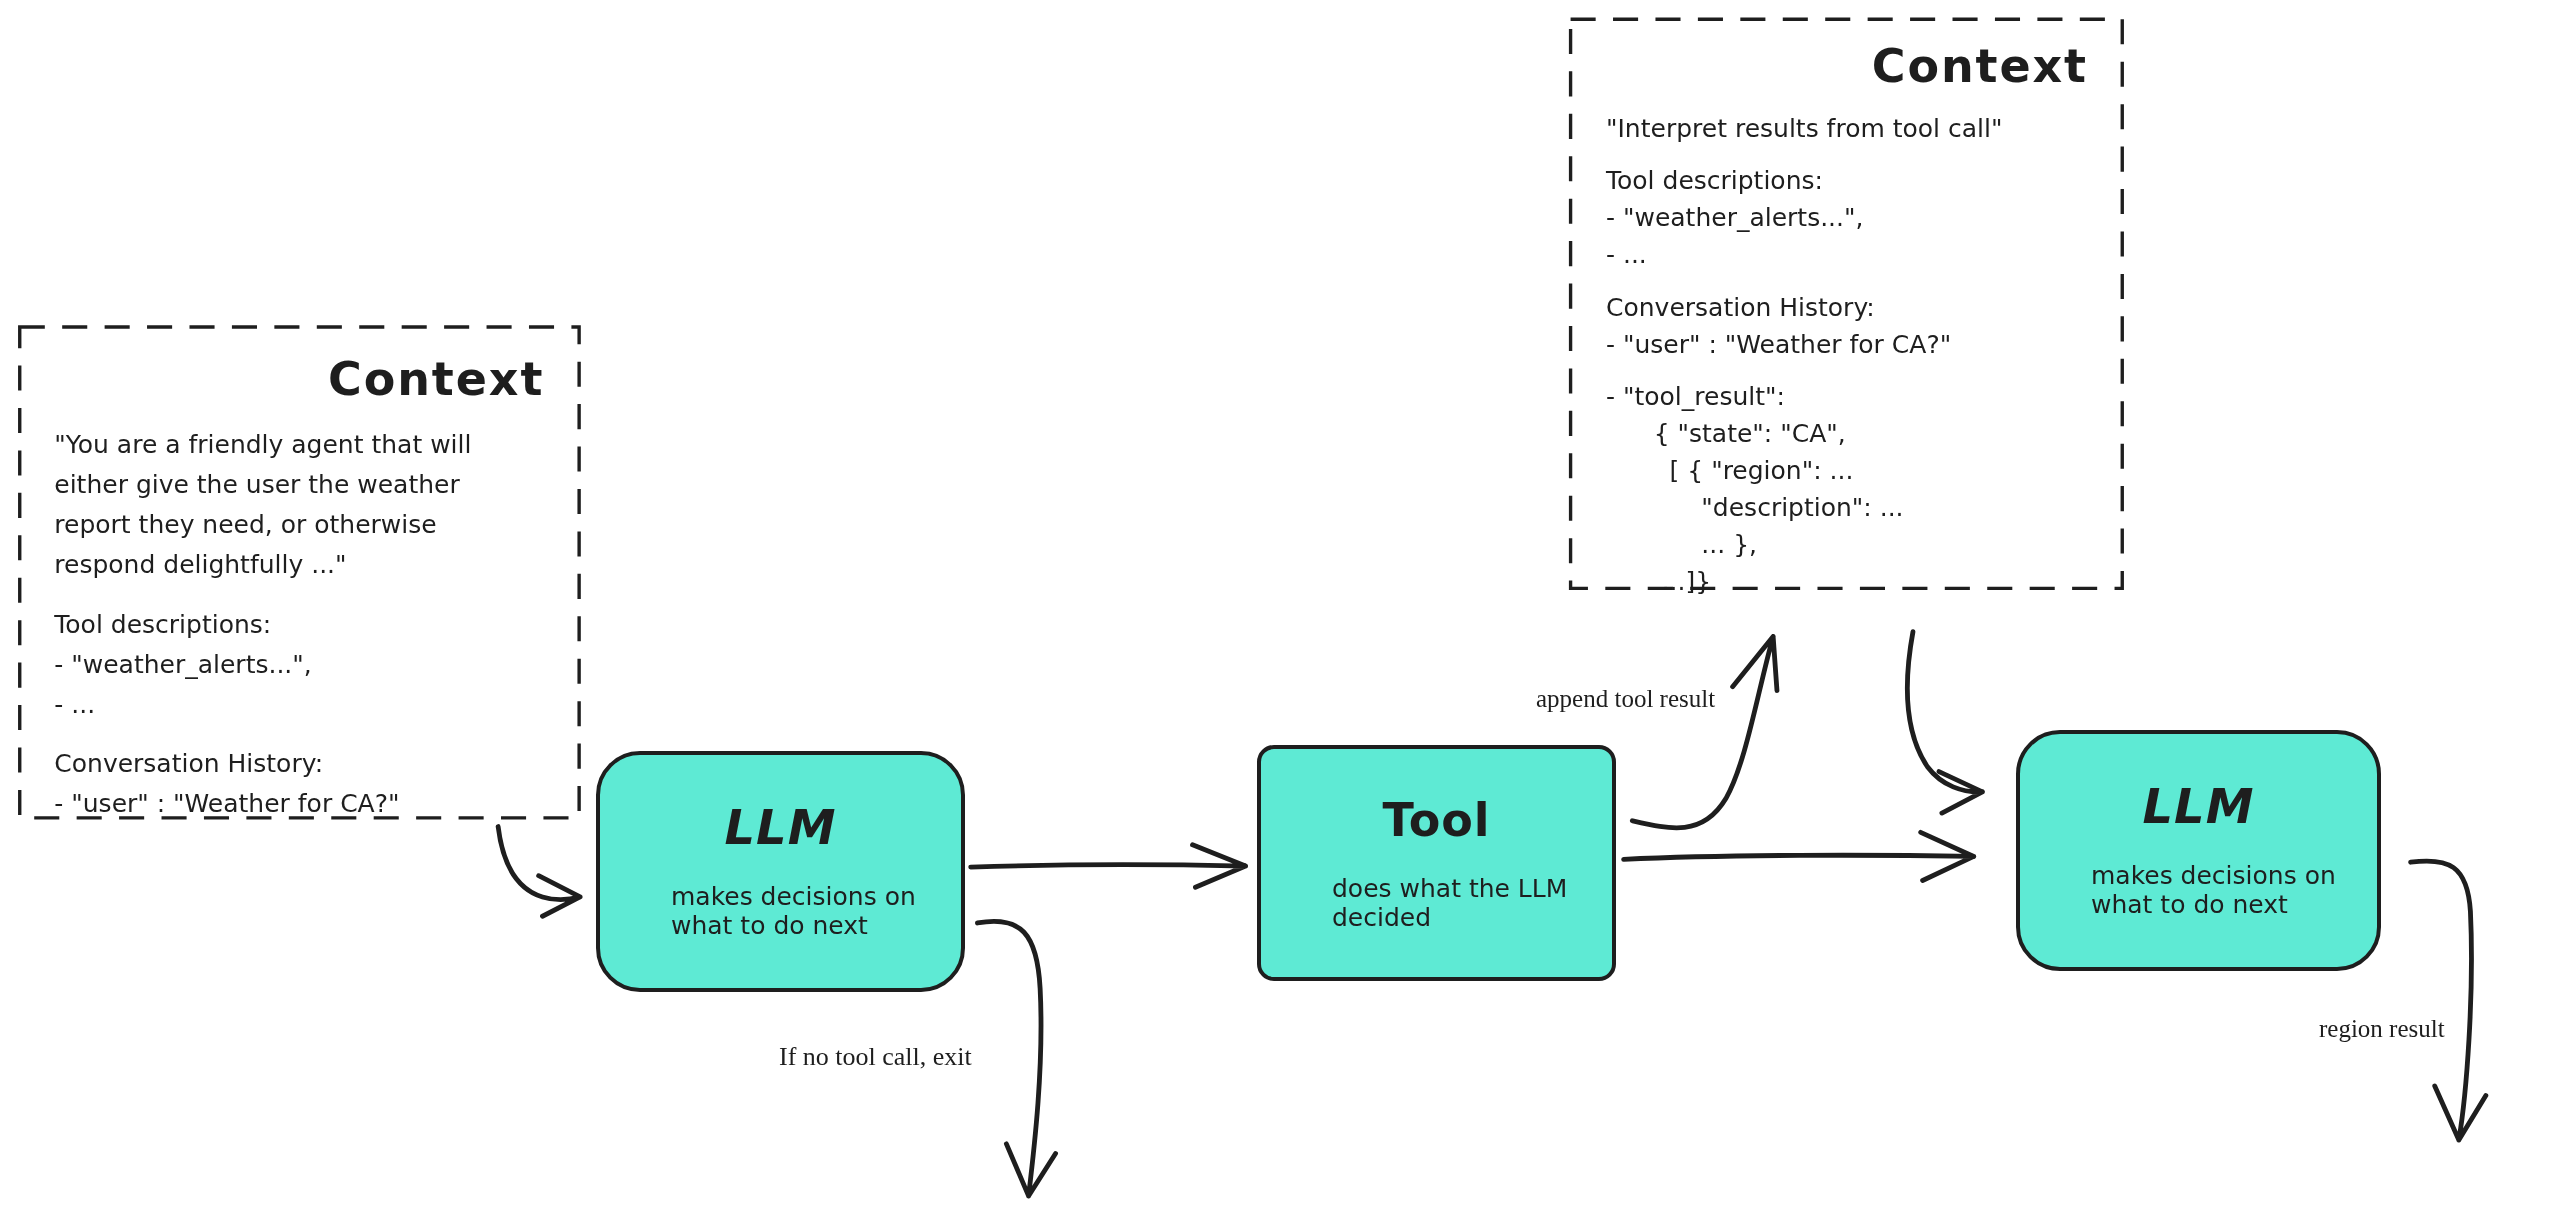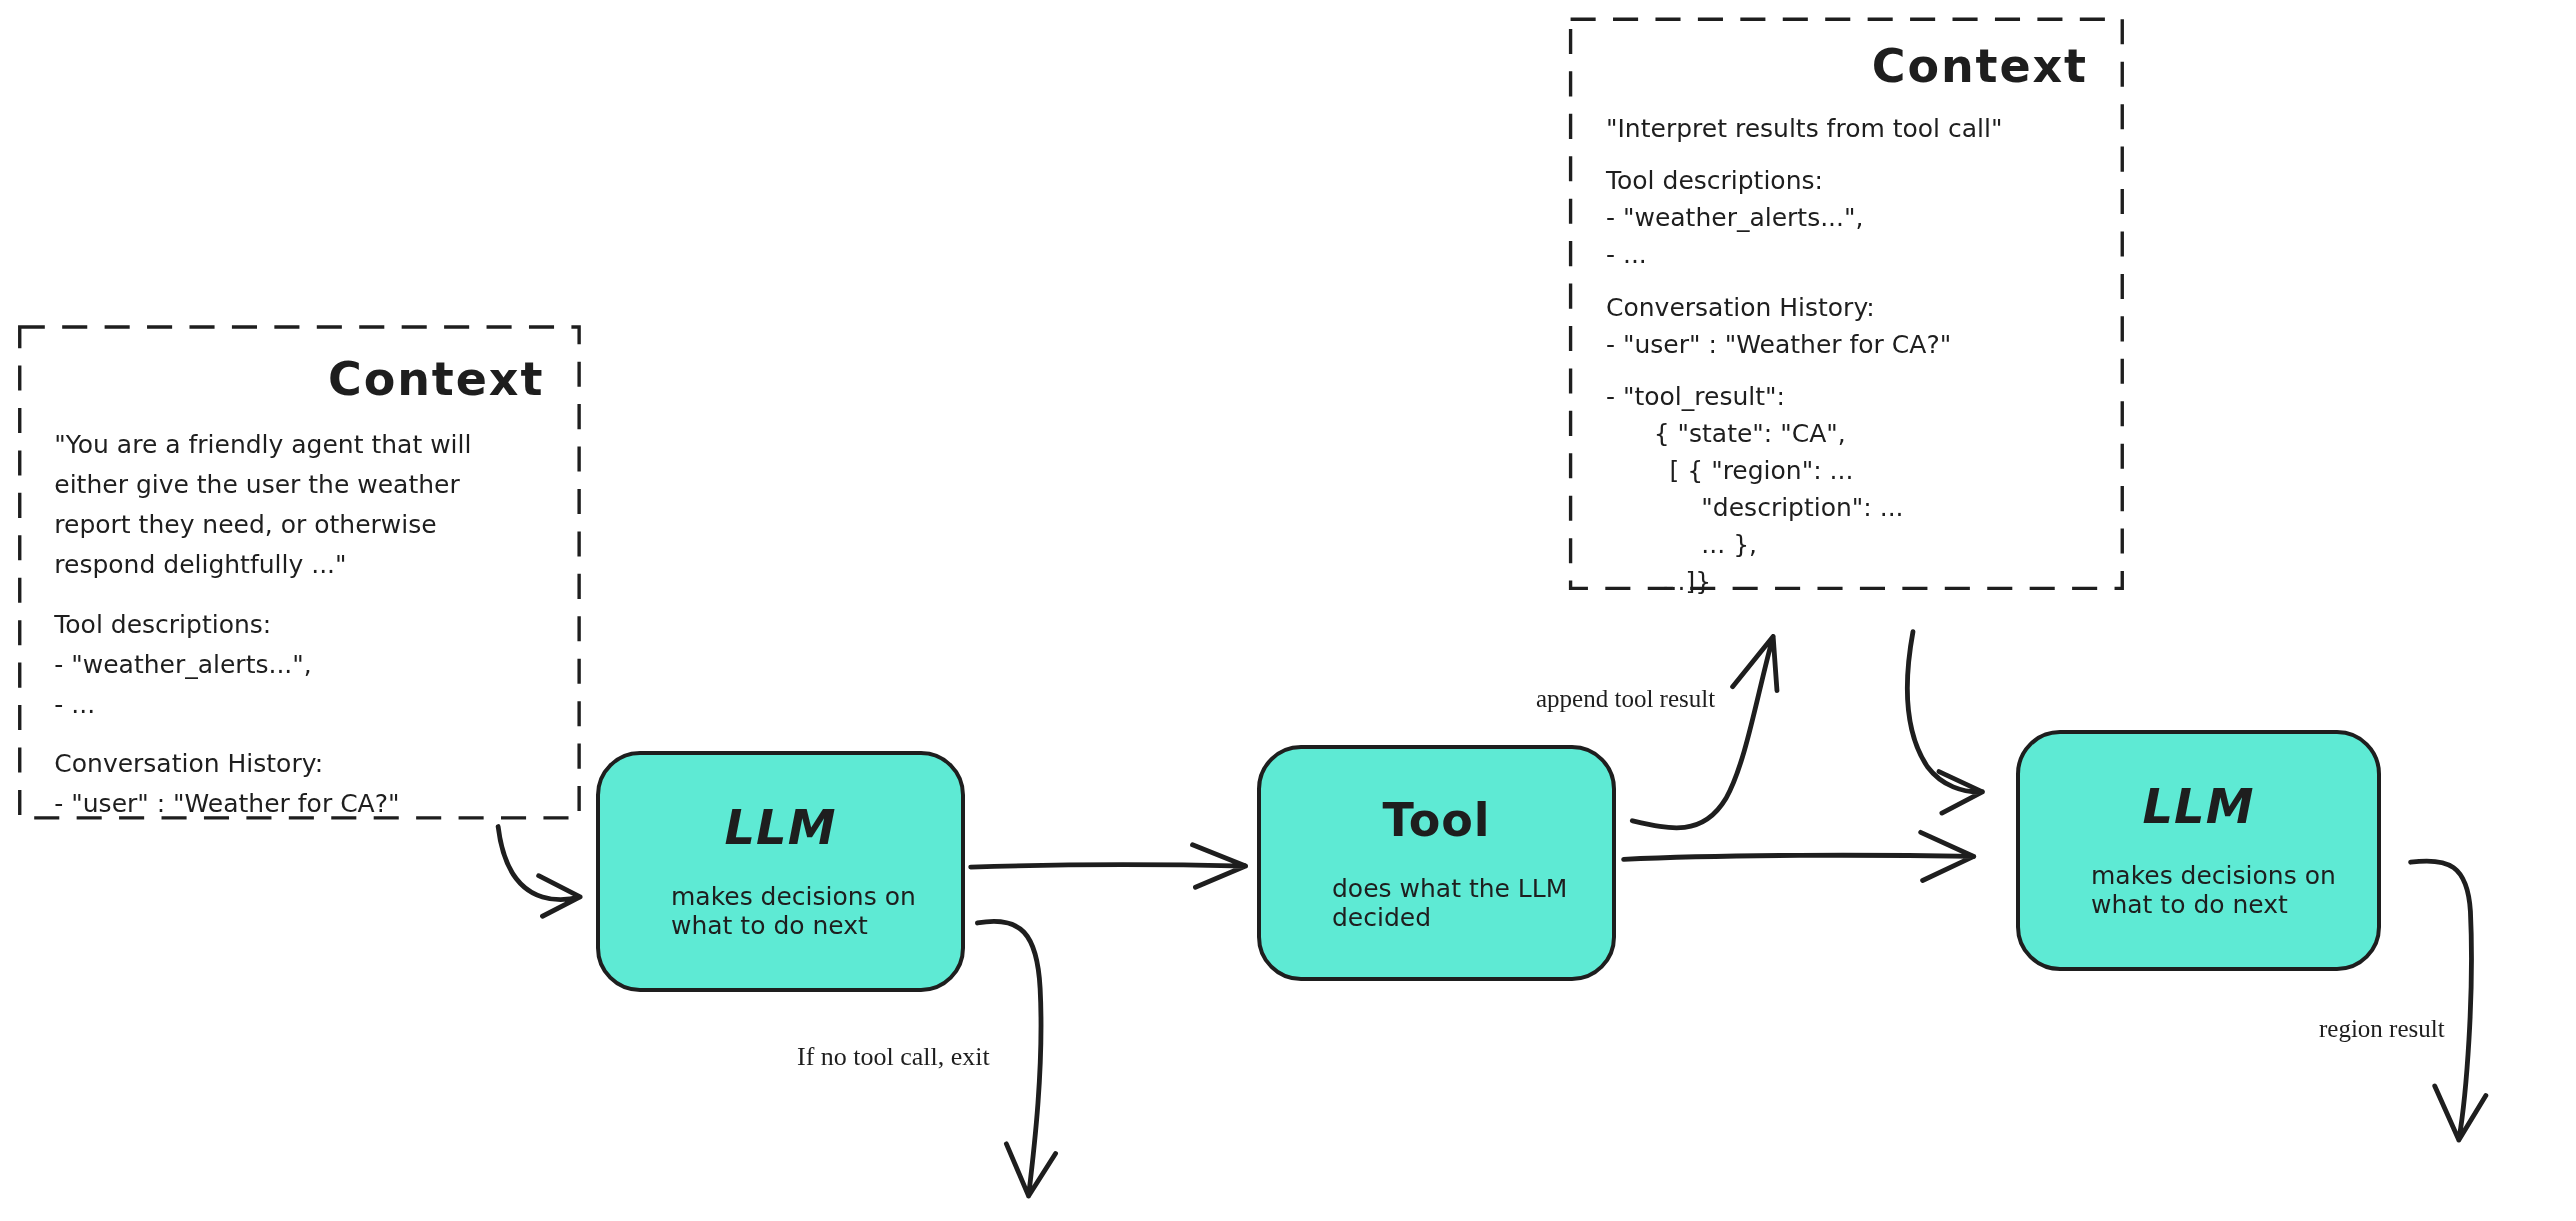--- a/index.html
+++ b/index.html
@@ -101,34 +101,34 @@
   </div>
 
   <div class="node" style="left:596px; top:751px; width:369px; height:241px;">
     <div class="node-title llm-title">LLM</div>
     <div class="node-desc">
       <div class="tline">makes decisions on</div>
       <div class="tline">what to do next</div>
     </div>
   </div>
 
-  <div class="node" style="left:1257px; top:745px; width:359px; height:236px;">
+  <div class="node" style="left:1257px; top:745px; width:359px; height:236px;border-radius:17px;">
     <div class="node-title" style="font-size:46px;">Tool</div>
     <div class="node-desc">
       <div class="tline">does what the LLM</div>
       <div class="tline">decided</div>
     </div>
   </div>
 
   <div class="node" style="left:2016px; top:730px; width:365px; height:241px;">
     <div class="node-title llm-title">LLM</div>
     <div class="node-desc">
       <div class="tline">makes decisions on</div>
       <div class="tline">what to do next</div>
     </div>
   </div>
 
   <div class="edge-label" style="left:1536px; top:685px;">append tool result</div>
-  <div class="edge-label" style="left:797px; top:1042px; font-size:26px;">If no tool call, exit</div>
+  <div class="edge-label" style="left:779px; top:1042px; font-size:26px;">If no tool call, exit</div>
   <div class="edge-label" style="left:2319px; top:1015px;">region result</div>
 
 </div>
 
 
 </body></html>

